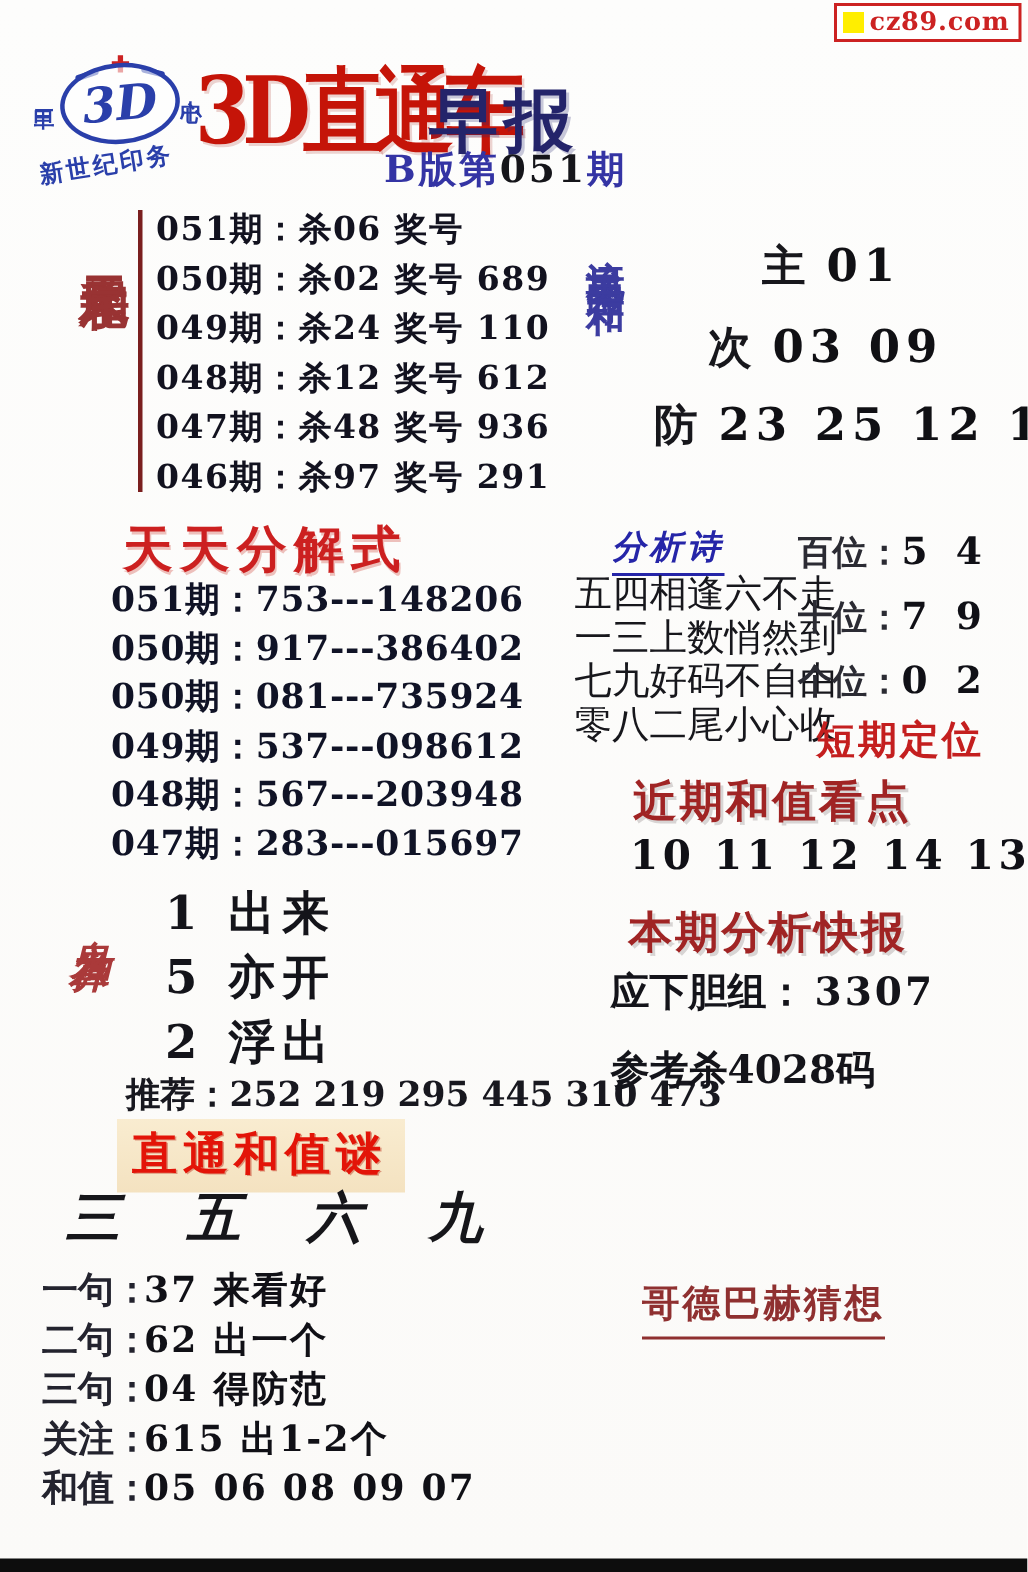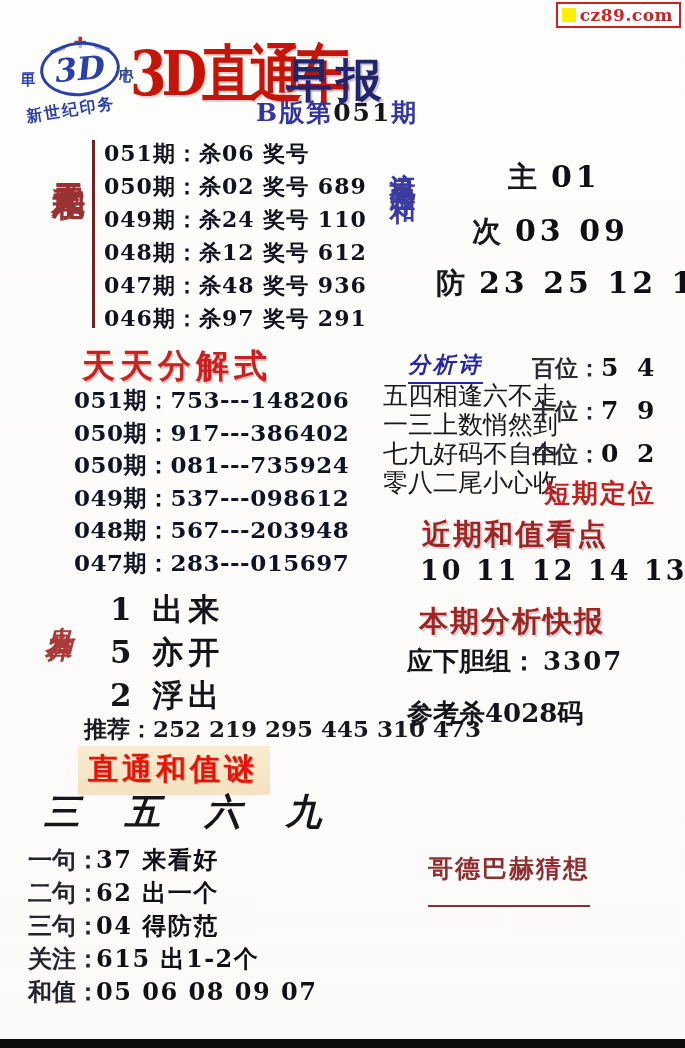--- a/index.html
+++ b/index.html
@@ -131,21 +131,21 @@
   .an-title {
     position:absolute; left:419px; top:602px; color:#a02424; font-size:29px; font-weight:bold;
     letter-spacing:2px; text-shadow:2px 2px 0 rgba(150,140,140,.35); white-space:nowrap;
   }
   .an-dan { position:absolute; left:407px; top:644px; font-size:26px; font-weight:600; color:#14141a; white-space:nowrap; }
   .an-dan .vl { font-weight:bold; letter-spacing:2px; margin-left:6px; }
   .an-ref { position:absolute; left:407px; top:696px; font-size:26px; font-weight:600; color:#14141a; white-space:nowrap; }
   
   .gb-title {
     position:absolute; left:428px; top:852px; color:#8f3030; font-size:25px; font-weight:bold;
-    letter-spacing:2px; border-bottom:2px solid #8f3030; padding-bottom:20px; white-space:nowrap;
+    letter-spacing:2px; border-bottom:2px solid #8f3030; padding-bottom:6px; white-space:nowrap;
   }
   .gb-text {
     position:absolute; left:405px; top:888px; width:266px; font-size:21px; line-height:29px;
     color:#26262c; letter-spacing:0.5px;
   }
   
   .bottom-bar { position:absolute; left:0; bottom:0; width:100%; height:9px; background:#0d0d0d; }
 </style>
 </head>
 <body>

